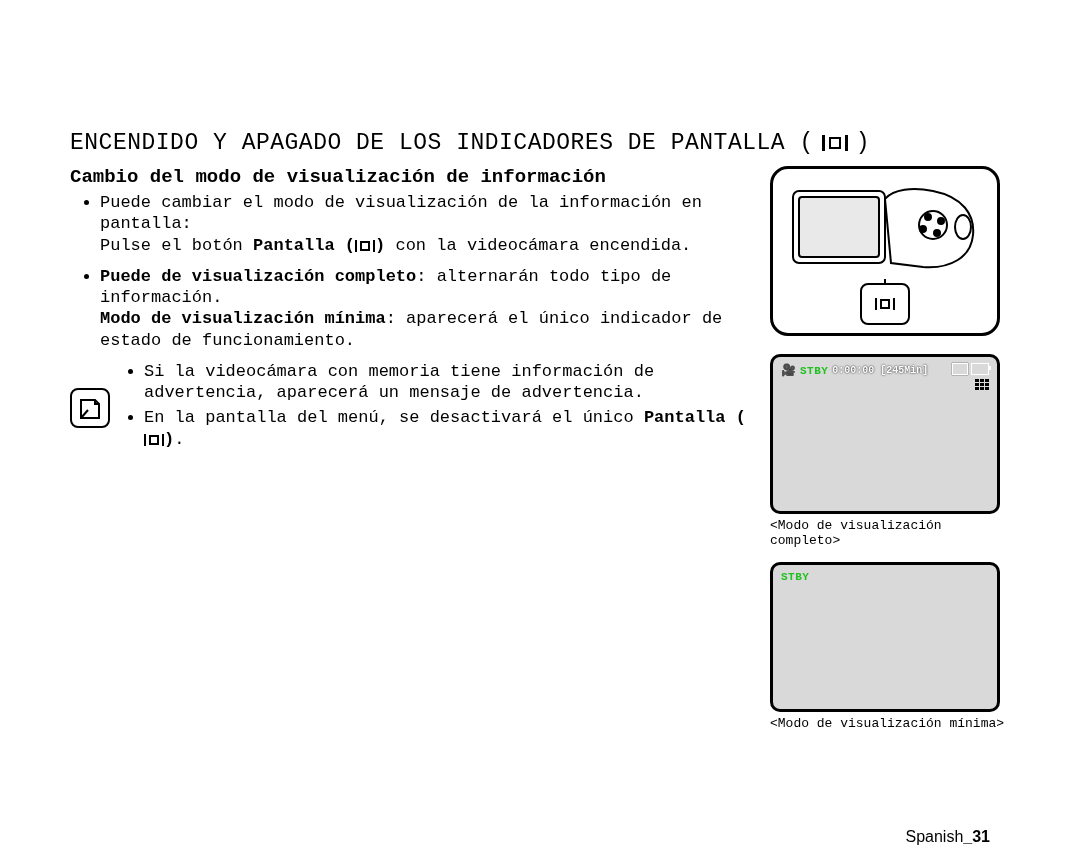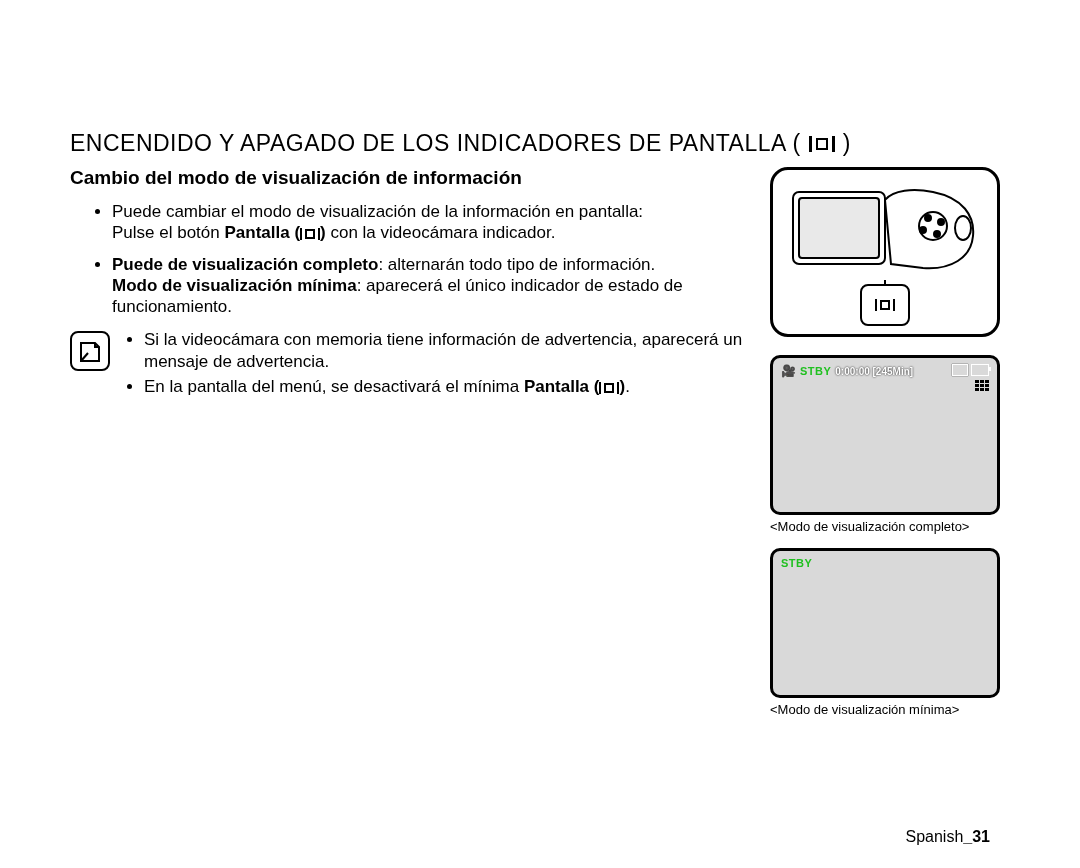--- a/index.html
+++ b/index.html
@@ -9,20 +9,21 @@
     font-family: Arial, Helvetica, sans-serif;
     color: #000;
     width: 1080px;
     height: 868px;
     position: relative;
   }
   .page {
     padding: 130px 70px 0 70px;
     display: flex;
     flex-direction: column;
+    font-family: Liberation Mono, monospace;
   }
   h1.section-title {
     font-size: 23px;
     font-weight: 400;
     letter-spacing: 0.5px;
     margin: 0 0 10px 0;
     display: flex;
     align-items: center;
     gap: 8px;
   }
@@ -52,33 +53,34 @@
   .col-right { width: 240px; }
 
   h2.subhead {
     font-size: 19px;
     font-weight: 700;
     margin: 0 0 4px 0;
   }
   ul.bullets {
     list-style: disc;
     padding-left: 30px;
-    margin: 12px;
+    margin: 0;
   }
   ul.bullets > li {
     font-size: 17px;
     line-height: 1.25;
     margin-bottom: 10px;
   }
   .inline-icon { display:inline-block; vertical-align: -2px; }
 
   .note-block {
     display: flex;
     gap: 14px;
     margin-top: 4px;
+    align-items: center;
   }
   .note-icon {
     width: 36px; height: 36px;
     border: 2px solid #000;
     border-radius: 8px;
     display: flex;
     align-items: center;
     justify-content: center;
     flex-shrink: 0;
     margin-top: 2px;
@@ -177,40 +179,40 @@
     <span>)</span>
   </h1>
 
   <div class="columns">
     <div class="col-left">
       <h2 class="subhead">Cambio del modo de visualización de información</h2>
 
       <ul class="bullets">
         <li>
           <span>Puede cambiar el modo de visualización de la información en pantalla:</span><br>
-          <span>Pulse el botón </span><b><span>Pantalla (</span><span class="disp-icon disp-icon-sm inline-icon"><span class="bar l"></span><span class="bar box"></span><span class="bar r"></span></span><span>)</span></b><span> con la videocámara indicador.</span><br>
+          <span>Pulse el botón </span><b><span>Pantalla (</span><span class="disp-icon disp-icon-sm inline-icon"><span class="bar l"></span><span class="bar box"></span><span class="bar r"></span></span><span>)</span></b><span> con la videocámara encendida.</span><br>
         </li>
         <li>
           <b><span>Puede de visualización completo</span></b><span>: alternarán todo tipo de información.</span><br>
           <b><span>Modo de visualización mínima</span></b><span>: aparecerá el único indicador de estado de funcionamiento.</span>
         </li>
       </ul>
 
       <div class="note-block">
         <div class="note-icon">
           <svg viewBox="0 0 24 24" fill="none" stroke="#000" stroke-width="2">
             <path d="M3 4 L17 4 L21 8 L21 22 L3 22 Z"></path>
             <path d="M3 22 L10 14"></path>
             <path d="M17 4 L17 8 L21 8"></path>
           </svg>
         </div>
         <ul class="note-bullets">
           <li>Si la videocámara con memoria tiene información de advertencia, aparecerá un mensaje de advertencia.</li>
           <li>
-            <span>En la pantalla del menú, se desactivará el mínima </span><b><span>Pantalla (</span><span class="disp-icon disp-icon-sm inline-icon"><span class="bar l"></span><span class="bar box"></span><span class="bar r"></span></span><span>)</span></b><span>.</span>
+            <span>En la pantalla del menú, se desactivará el único </span><b><span>Pantalla (</span><span class="disp-icon disp-icon-sm inline-icon"><span class="bar l"></span><span class="bar box"></span><span class="bar r"></span></span><span>)</span></b><span>.</span>
           </li>
         </ul>
       </div>
     </div>
 
     <div class="col-right">
 
       <div class="fig-camera">
         <svg viewBox="0 0 224 160" width="224" height="160">
           <g stroke="#000" stroke-width="2" fill="#fff">

